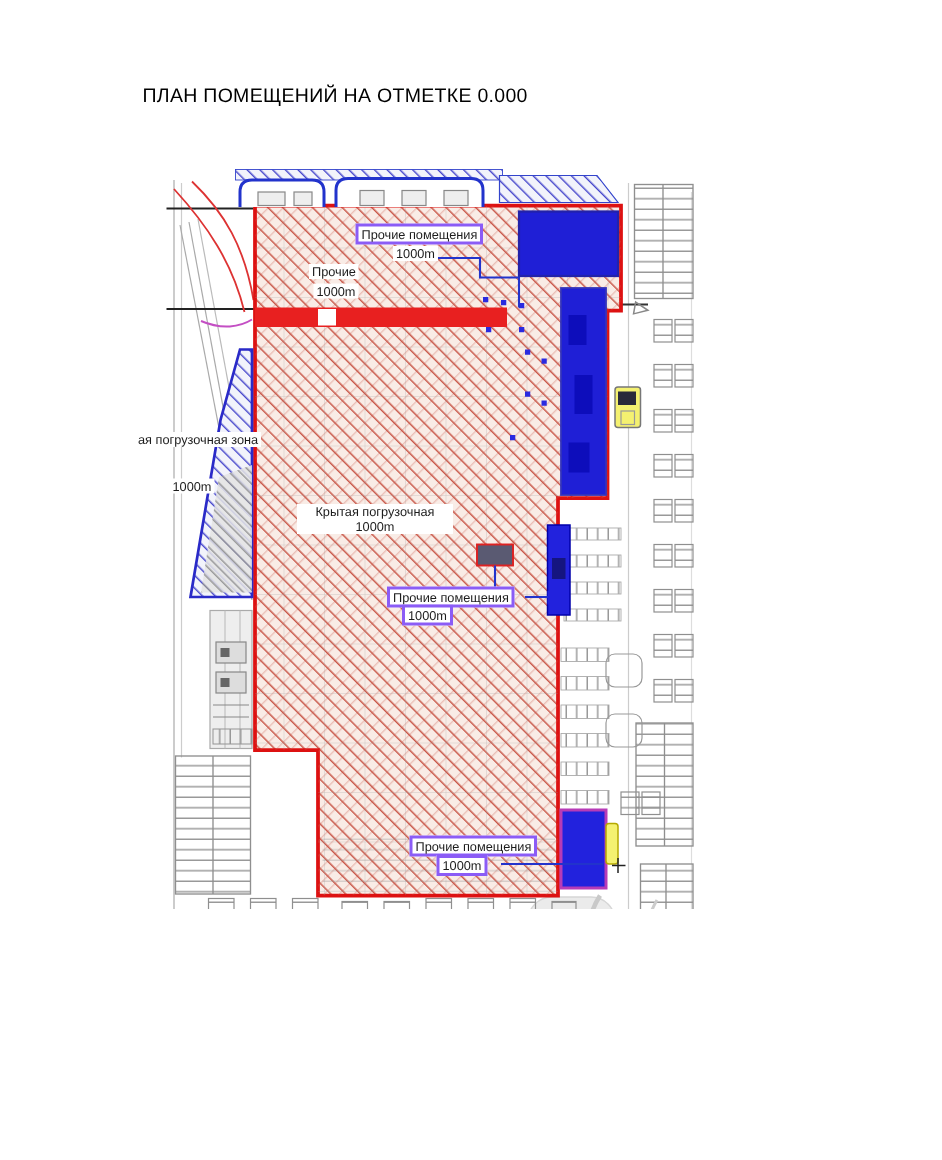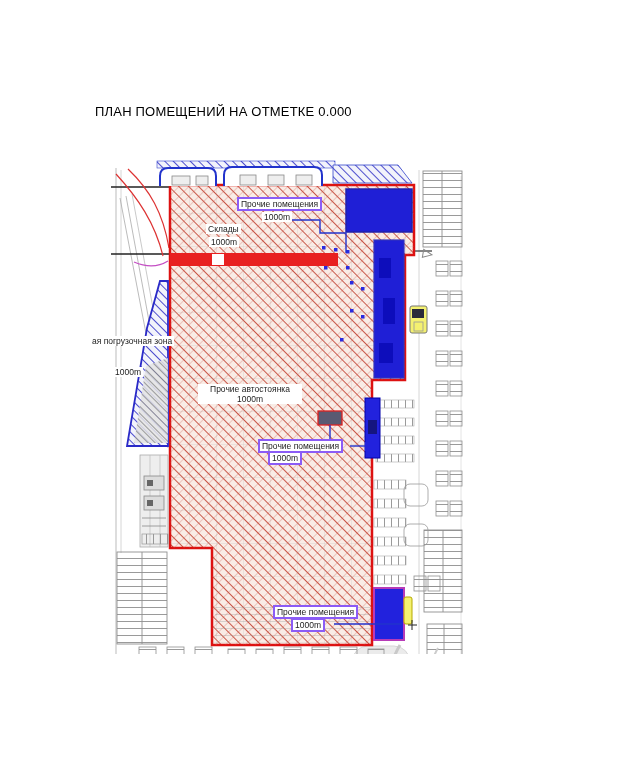--- a/index.html
+++ b/index.html
@@ -1,17 +1,17 @@
 <!DOCTYPE html>
 <html><head>
 <meta charset="utf-8">
 <style>
   html,body{margin:0;padding:0;background:#fff;}
   .page{position:relative;width:628px;height:606px;background:#fff;overflow:hidden;
-        font-family:"Liberation Sans",sans-serif;margin-top:48px;}
+        font-family:"Liberation Sans",sans-serif;}
   .title{position:absolute;left:95px;top:56px;font-size:13px;color:#000;letter-spacing:.2px;white-space:nowrap;}
   .plan{position:absolute;left:0;top:0;width:628px;height:773px;}
   .plan svg{position:absolute;left:0;top:0;}
   .lbl{position:absolute;font-size:8.5px;line-height:1.2;color:#1c1c1c;white-space:nowrap;
        background:#fff;padding:0 2px;}
   .boxed{border:2px solid #8b5cf6;}
   .ctr{text-align:center;}
   .lbl2{display:block;}
 </style>
 </head>
@@ -235,25 +235,25 @@
         <path d="M350,398 H366"></path>
         <rect x="365" y="394" width="9" height="9" fill="#2222dd" stroke="none"></rect>
         <path d="M334,576 H402"></path>
         <path d="M408,577 H417 M412,572 V582" stroke="#222" stroke-width="1"></path>
       </g>
     </svg>
 
     <div class="lbl boxed" style="left:237px;top:149px;">Прочие помещения</div>
     <div class="lbl" style="left:262px;top:164px;">1000m</div>
 
-    <div class="lbl" style="left:206px;top:176px;">Склады</div>
+    <div class="lbl" style="left:206px;top:176px;">Прочие</div>
     <div class="lbl" style="left:209px;top:189px;">1000m</div>
 
     <div class="lbl ctr" style="left:198px;top:336px;width:100px;">
-      <span class="lbl2">Прочие автостоянка</span>
+      <span class="lbl2">Крытая погрузочная</span>
       <span class="lbl2">1000m</span>
     </div>
 
     <div class="lbl boxed" style="left:258px;top:391px;">Прочие помещения</div>
     <div class="lbl boxed" style="left:268px;top:403px;">1000m</div>
 
     <div class="lbl" style="left:90px;top:288px;">ая погрузочная зона</div>
     <div class="lbl" style="left:113px;top:319px;">1000m</div>
 
     <div class="lbl boxed" style="left:273px;top:557px;">Прочие помещения</div>

